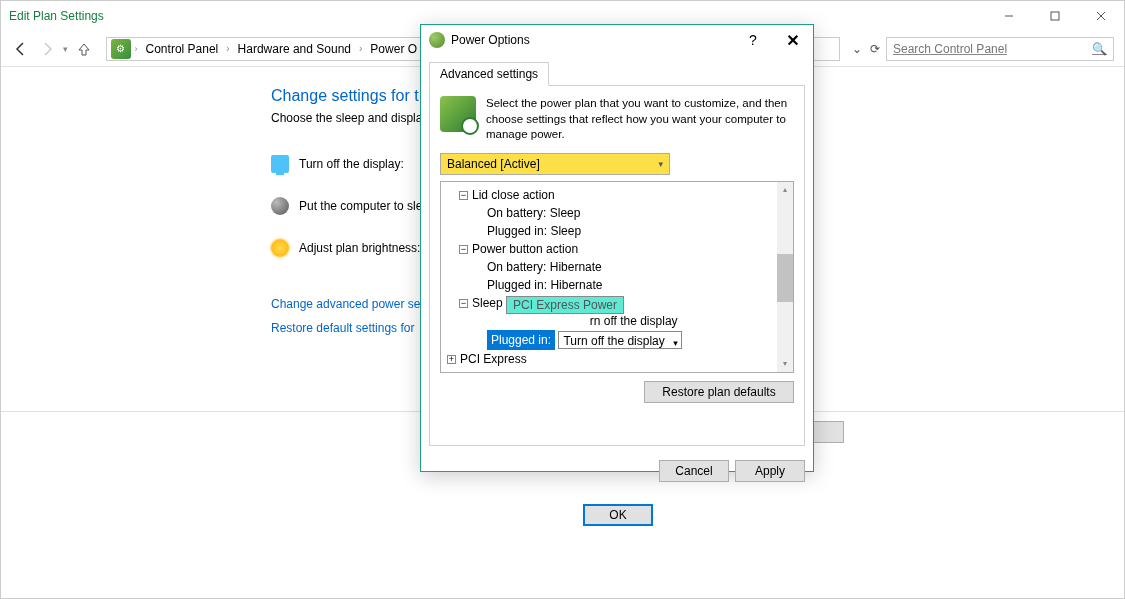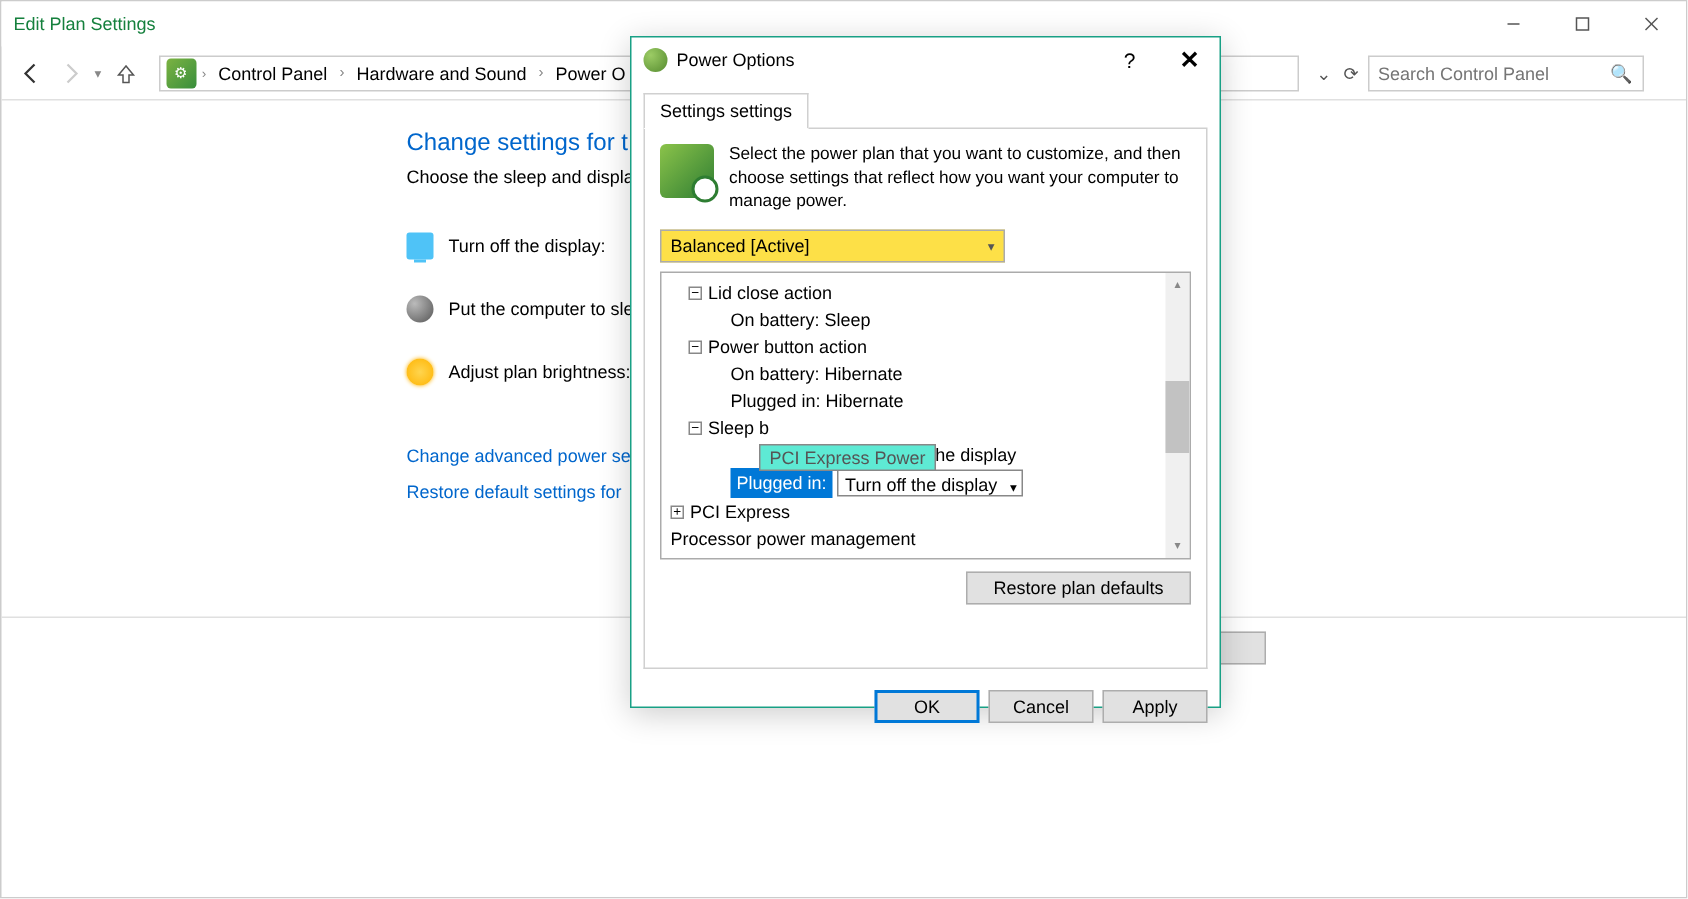--- a/index.html
+++ b/index.html
@@ -16,21 +16,21 @@
 .nav-arrow { width: 20px; height: 20px; display:flex; align-items:center; justify-content:center; color:#555; }
 .nav-arrow.disabled { color:#bbb; }
 .chev-sm { font-size: 9px; color:#888; }
 .cp-icon { width: 20px; height: 20px; border-radius: 3px; background: linear-gradient(135deg,#7cb342,#388e3c); display:flex; align-items:center; justify-content:center; font-size:10px; color:#fff; }
 .breadcrumb { display:flex; align-items:center; gap:4px; }
 .breadcrumb span.sep { color:#888; font-size:10px; }
 .breadcrumb span.seg { padding: 2px 4px; }
 .addrbar-wrap { display:flex; align-items:center; border: 1px solid #ccc; height: 24px; flex: 1; margin: 0 6px; padding: 0 4px; min-width: 400px; max-width: 760px; }
 .addrbar-ctrl { display:flex; align-items:center; gap:8px; }
 .refresh-icon, .addr-chev { color:#555; font-size:12px; }
-.searchbox { width: 184px; height: 24px; border: 1px solid #ccc; display:flex; align-items:center; padding: 0 6px; color:#888; }
+.searchbox { width: 228px; height: 24px; border: 1px solid #ccc; display:flex; align-items:center; padding: 0 6px; color:#888;text-decoration:underline; }
 .searchbox input { border:none; outline:none; flex:1; font-size:12px; color:#555; }
 .search-icon { color:#888; }
 
 .content { padding: 20px 40px 20px 270px; position: relative; }
 .page-title { color:#0066cc; font-size: 16px; margin-bottom: 6px; }
 .page-sub { font-size: 12px; margin-bottom: 30px; }
 .setting-row { display:flex; align-items:center; gap: 10px; margin-bottom: 24px; }
 .setting-row .ico { width: 18px; height: 18px; display:flex; align-items:center; justify-content:center;}
 .ico.display { background:#4fc3f7; border-radius:2px; position:relative; }
 .ico.display::after{content:''; position:absolute; bottom:-2px; left:5px; width:8px; height:2px; background:#4fc3f7;}
@@ -75,21 +75,21 @@
 .tree .sel-label { background:#0078d7; color:#fff; padding:1px 4px; display:inline-block;}
 .inline-select { display:inline-block; border:1px solid #888; background:#fff; height:18px; padding:0 16px 0 4px; position:relative; font-size:12px; vertical-align:middle;}
 .inline-select .chev { position:absolute; right:3px; top:2px; font-size:9px; }
 .tooltip-box { position:absolute; border:1px solid #888; background:#5eead4; padding:1px 6px; font-size:12px; color:#555; }
 
 .restore-row { display:flex; justify-content:flex-end; margin-top:8px; }
 .restore-row .btn-std { width: 150px; }
 
 .dlg-buttons { display:flex; justify-content:flex-end; gap:6px; padding: 6px 8px 10px 8px; }
 .dlg-buttons .btn-std { width: 70px; }
-.btn-std.default { border: 2px solid #0078d7; background:#e1e1e1; }
+.btn-std.default { border: 2px solid #0078d7; background:#e1e1e1;margin-top:44px; }
 
 </style>
 </head>
 <body>
 
 <div class="parent-window">
   <div class="titlebar">
     <span class="title">Edit Plan Settings</span>
     <div class="win-controls">
       <div class="win-btn">
@@ -179,35 +179,36 @@
 
 <div class="dialog">
   <div class="dlg-titlebar">
     <div class="dlg-icon"></div>
     <span class="dlg-title">Power Options</span>
     <div class="help">?</div>
     <div class="dlg-close">✕</div>
   </div>
   <div class="dlg-body">
     <div class="tabstrip">
-      <div class="tab">Settings settings</div>
+      <div class="tab">Advanced settings</div>
     </div>
     <div class="tab-panel">
       <div class="desc-row">
         <div class="desc-icon"></div>
         <div class="desc-text">Select the power plan that you want to customize, and then choose settings that reflect how you want your computer to manage power.</div>
       </div>
       <div class="plan-select">
         <span>Balanced [Active]</span>
         <span class="chev">▾</span>
       </div>
       <div class="tree-wrap">
         <div class="tree">
           <div class="node ind1"><span class="expander">−</span><span class="lbl">Lid close action</span></div>
           <div class="node ind2"><span>On battery:</span> <span class="val">Sleep</span></div>
+          <div class="node ind2"><span>Plugged in:</span> <span class="val">Sleep</span></div>
 
           <div class="node ind1"><span class="expander">−</span><span class="lbl">Power button action</span></div>
           <div class="node ind2"><span>On battery:</span> <span class="val">Hibernate</span></div>
           <div class="node ind2"><span>Plugged in:</span> <span class="val">Hibernate</span></div>
 
           <div class="node ind1"><span class="expander">−</span><span class="lbl">Sleep b</span></div>
           <div class="node ind2" style="position:relative"><span style="visibility:hidden">On battery:</span> <span class="val" style="margin-left:40px">rn off the display</span></div>
           <div class="node ind2">
             <span class="sel-label">Plugged in:</span>
             <span class="inline-select"><span>Turn off the display</span><span class="chev">▾</span></span>

